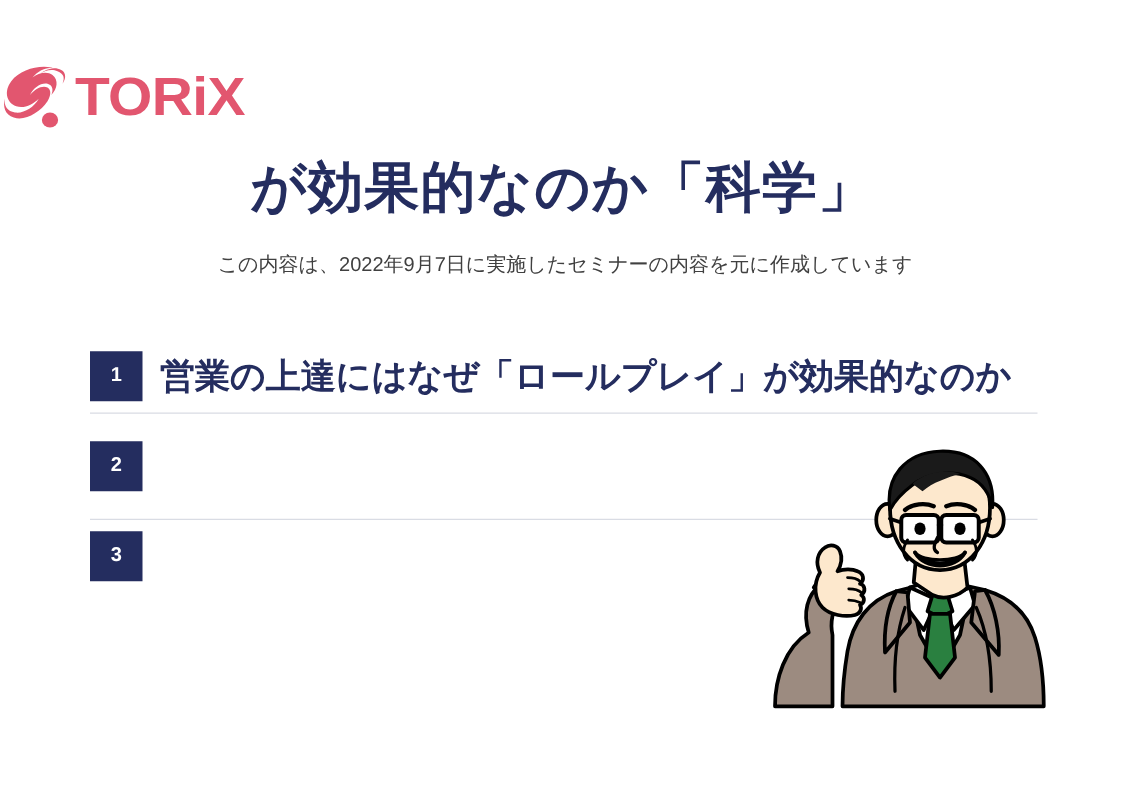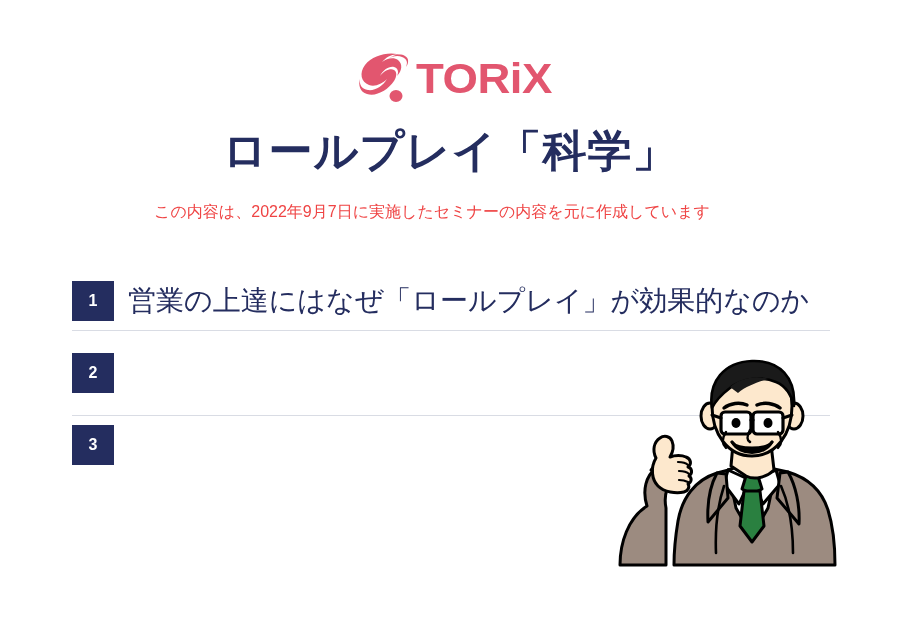--- a/index.html
+++ b/index.html
@@ -18,21 +18,20 @@
 
   
   .logo-block {
     position: absolute;
     left: 0;
     top: 48px;
     width: 900px;
     height: 60px;
     display: flex;
     align-items: center;
-    justify-content: center;
     gap: 2px;
   }
   .logo-mark {
     width: 62px;
     height: 54px;
     display: block;
     margin-right: -4px;
   }
   .logo-word {
     font-family: "Liberation Sans", "DejaVu Sans", sans-serif;
@@ -61,22 +60,23 @@
 
   
   .subtitle {
     position: absolute;
     left: 0;
     top: 202px;
     width: 864px;
     text-align: center;
     font-size: 16px;
     font-weight: normal;
-    color: #ef4444;
+    color: #404040;
     letter-spacing: 0px;
+    padding-left: 20px;
   }
 
   
   .agenda {
     position: absolute;
     left: 72px;
     top: 272px;
     width: 758px;
   }
   .agenda-row {
@@ -104,21 +104,21 @@
     font-size: 16px;
     font-weight: bold;
     display: flex;
     align-items: center;
     justify-content: center;
     line-height: 1;
   }
   .agenda-text {
     margin-left: 14px;
     font-size: 28px;
-    font-weight: normal;
+    font-weight: bold;
     color: #242d5f;
     line-height: 1.32;
     letter-spacing: 0px;
   }
   .agenda-text .line { display: block; white-space: nowrap; }
 
   
   .person {
     position: absolute;
     left: 600px;
@@ -139,21 +139,21 @@
                C27,19 33,15 38,16 C42,17 43,21 41,25 C46,20 47,13 42,9
                C38,6 31,7 26,11 C31,5 38,2 44,4 Z"></path>
       <path d="M46,6 C42,4 36,5 32,8 C37,4 44,2 49,5 C53,7 53,12 50,16
                C52,11 51,8 46,6 Z"></path>
       <ellipse cx="40" cy="45" rx="6.5" ry="6"></ellipse>
     </g>
   </svg>
   <span class="logo-word">TORiX</span>
 </div>
 
-<div class="title">ロールプレイ「科学」</div>
+<div class="title">が効果的なのか「科学」</div>
 
 <div class="subtitle">この内容は、2022年9月7日に実施したセミナーの内容を元に作成しています</div>
 
 <div class="agenda">
 
   <div class="agenda-row r1">
     <div class="badge">1</div>
     <div class="agenda-text">
       <span class="line">営業の上達にはなぜ「ロールプレイ」が効果的なのか</span>
     </div>

